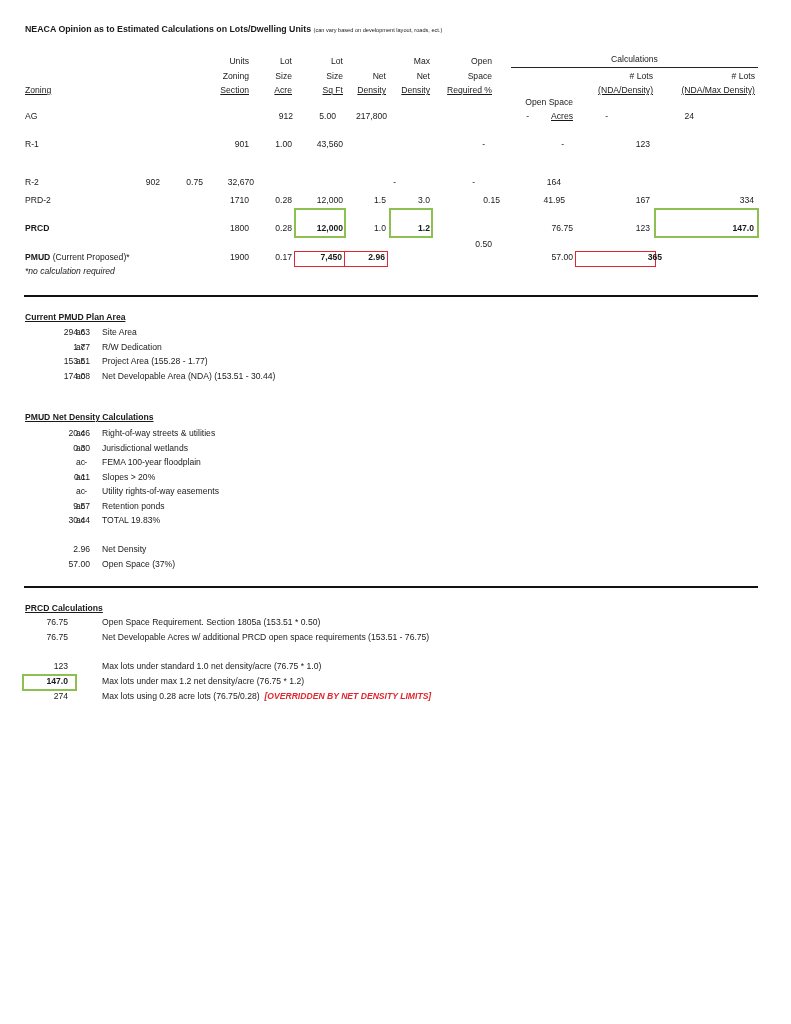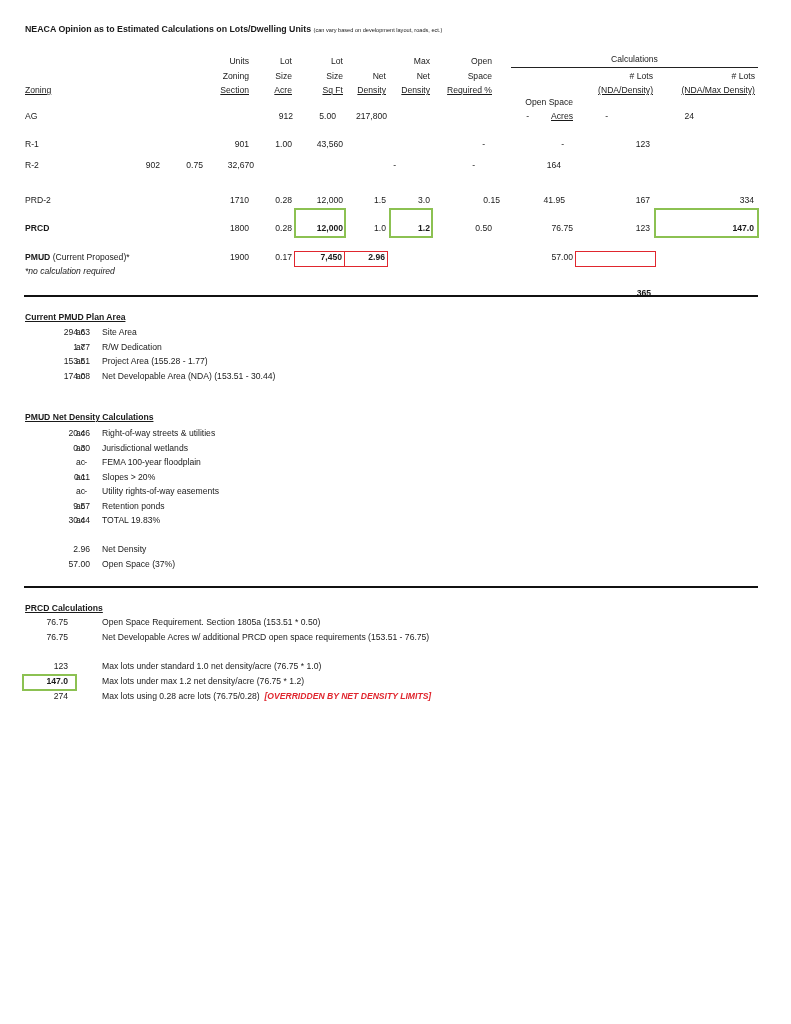--- a/index.html
+++ b/index.html
@@ -119,21 +119,21 @@
     <span class="cell" style="right:542px;">901</span>
     <span class="cell" style="right:499px;">1.00</span>
     <span class="cell" style="right:448px;">43,560</span>
     <span class="cell" style="right:405px;"></span>
     <span class="cell" style="right:361px;"></span>
     <span class="cell" style="right:306px;">-</span>
     <span class="cell" style="right:227px;">-</span>
     <span class="cell" style="right:141px;">123</span>
     <span class="cell" style="right:37px;"></span>
   </div>
-  <div style="position:absolute; left:0; top:160px; width:702px; height:14px;">
+  <div style="position:absolute; left:0; top:177px; width:702px; height:14px;">
     <span class="lbl" style="left:25px;">R-2</span>
     <span class="cell" style="right:542px;">902</span>
     <span class="cell" style="right:499px;">0.75</span>
     <span class="cell" style="right:448px;">32,670</span>
     <span class="cell" style="right:405px;"></span>
     <span class="cell" style="right:361px;"></span>
     <span class="cell" style="right:306px;">-</span>
     <span class="cell" style="right:227px;">-</span>
     <span class="cell" style="right:141px;">164</span>
     <span class="cell" style="right:37px;"></span>
@@ -150,35 +150,35 @@
     <span class="cell" style="right:141px;">167</span>
     <span class="cell" style="right:37px;">334</span>
   </div>
   <div style="position:absolute; left:0; top:223px; width:791px; height:14px;">
     <span class="lbl bold" style="left:25px;">PRCD</span>
     <span class="cell" style="right:542px;">1800</span>
     <span class="cell" style="right:499px;">0.28</span>
     <span class="cell bold" style="right:448px;">12,000</span>
     <span class="cell" style="right:405px;">1.0</span>
     <span class="cell bold" style="right:361px;">1.2</span>
-    <span class="cell" style="right:299px;">0.50</span>
+    <span class="cell" style="right:299px;margin-top:16px;">0.50</span>
     <span class="cell" style="right:218px;">76.75</span>
     <span class="cell" style="right:141px;">123</span>
     <span class="cell bold" style="right:37px;">147.0</span>
   </div>
   <div style="position:absolute; left:0; top:252px; width:791px; height:14px;">
     <span class="lbl" style="left:25px;"><b>PMUD</b> <span>(Current Proposed)*</span></span>
     <span class="cell" style="right:542px;">1900</span>
     <span class="cell" style="right:499px;">0.17</span>
     <span class="cell bold" style="right:449px;">7,450</span>
     <span class="cell bold" style="right:406px;">2.96</span>
     <span class="cell" style="right:361px;"></span>
     <span class="cell" style="right:299px;"></span>
     <span class="cell" style="right:218px;">57.00</span>
-    <span class="cell bold" style="right:140px;margin-top:36px;">365</span>
+    <span class="cell bold" style="right:129px;">365</span>
     <span class="cell" style="right:37px;"></span>
   </div>
   <div class="lbl ital" style="left:25px; top:266px;">*no calculation required</div>
 </div>
 
 <div class="rule" style="top:295px;"></div>
 
 <div class="sec-title" style="top:312px;">Current PMUD Plan Area</div>
 <div>
   <div class="sec-row" style="top:325px; left:24px;">

